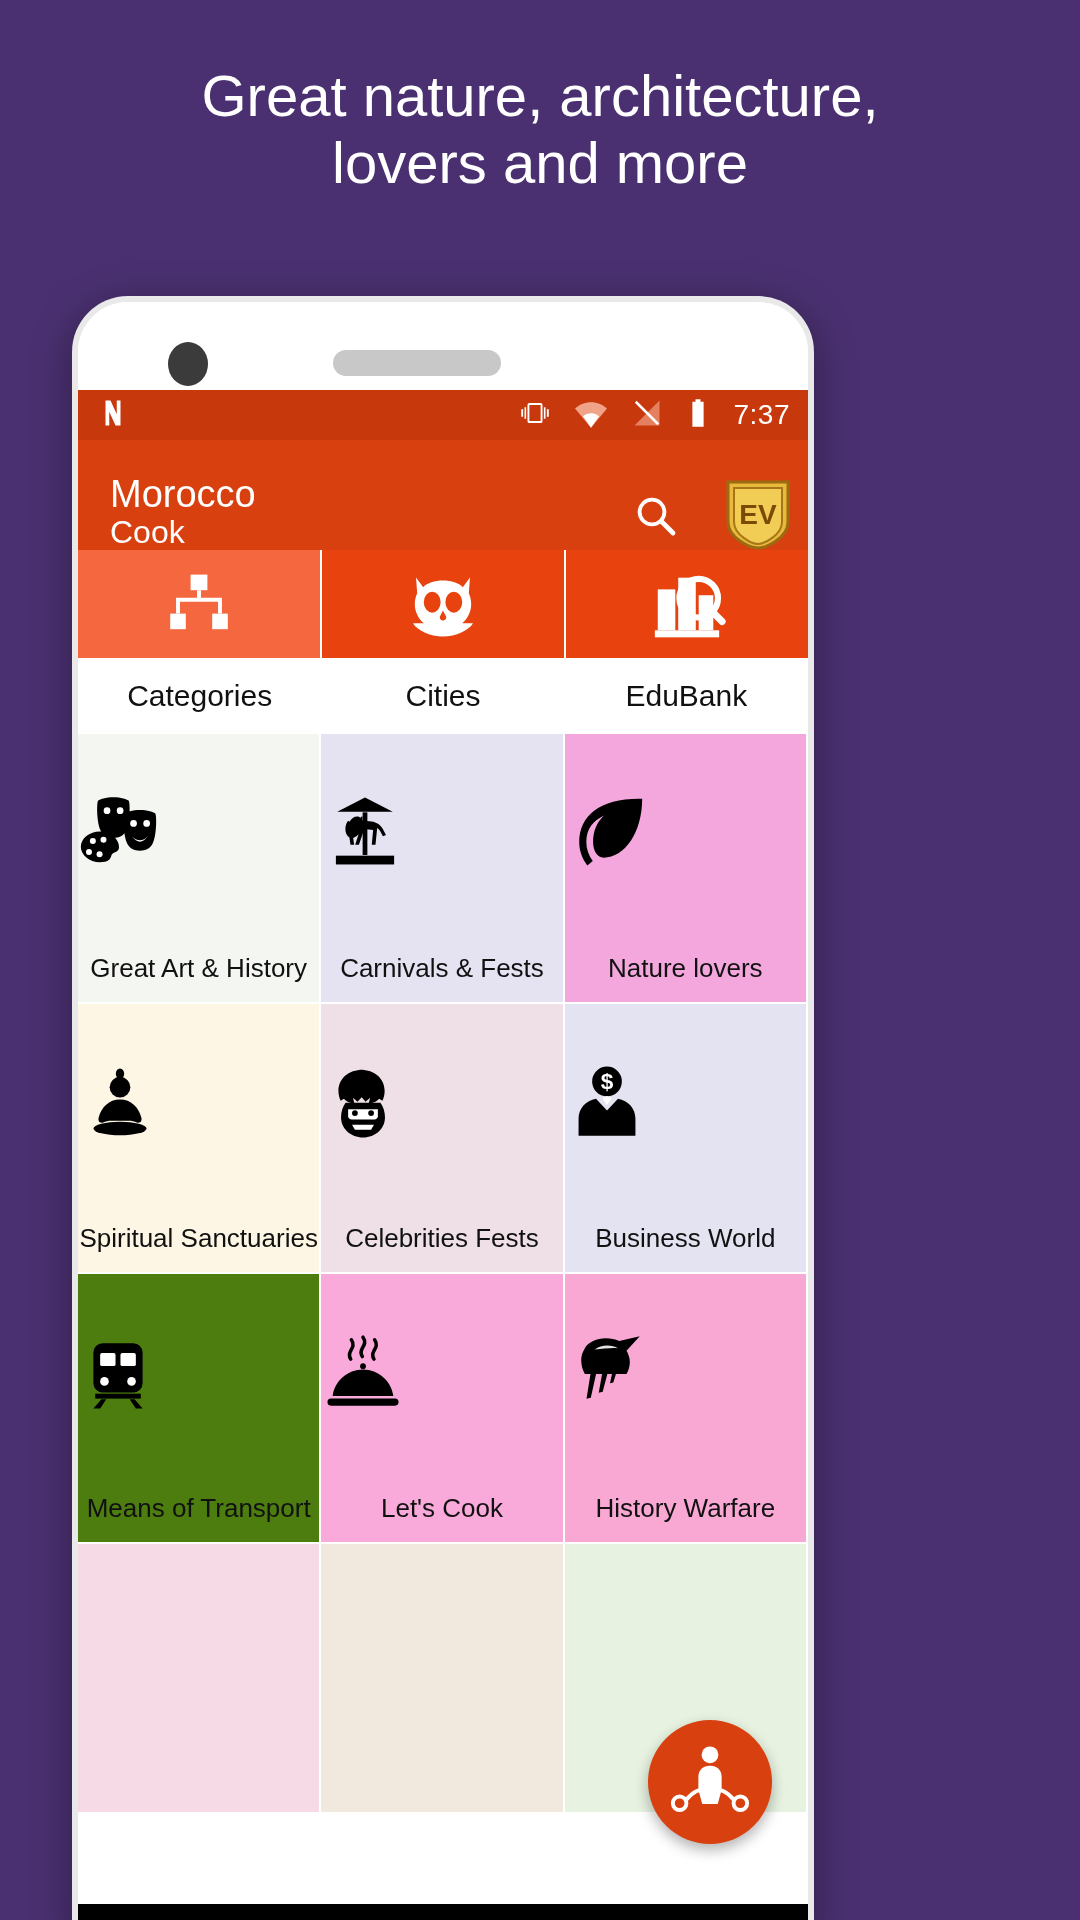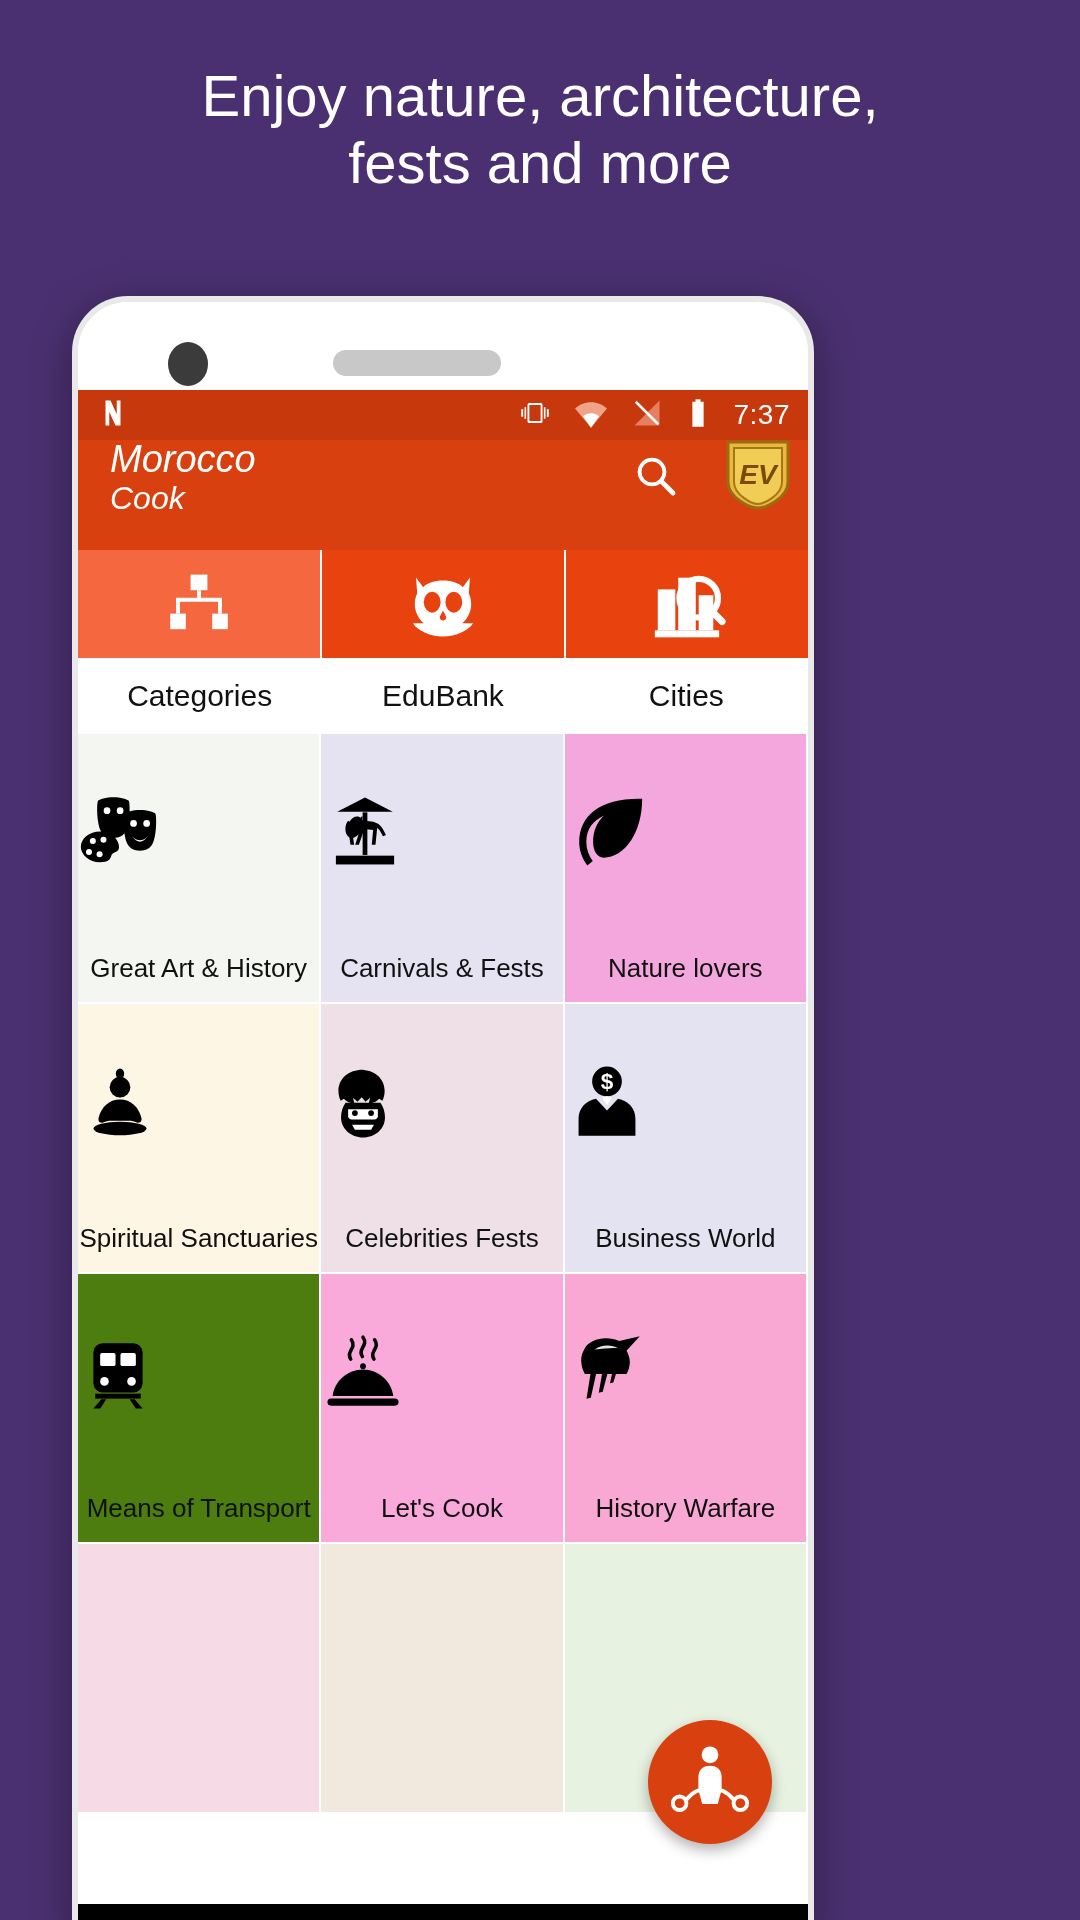--- a/index.html
+++ b/index.html
@@ -66,24 +66,23 @@
   }
   .sb-left { display: flex; align-items: center; gap: 8px; }
   .sb-spacer { flex: 1; }
   .sb-right { display: flex; align-items: center; gap: 25px; }
   .sb-time { font-size: 28px; font-weight: 400; letter-spacing: .5px; }
   .ic { display: inline-block; }
 
   
   .appbar {
     height: 110px; background: #d9400f;
-    display: flex; align-items: flex-start;
+    display: flex; align-items: flex-end;
     padding: 0 18px 0 32px;
     position: relative;
-    font-style: italic;
   }
   .appbar-titles { display: flex; flex-direction: column; gap: 2px; }
   .app-title { color: #ffffff; font-size: 38px; font-weight: 400; line-height: 1.05; }
   .app-sub   { color: #ffffff; font-size: 32px; font-weight: 400; line-height: 1.05; }
   .appbar-actions { margin-left: auto; display: flex; align-items: center; gap: 46px; }
   .search-btn { width: 50px; height: 50px; display:flex; align-items:center; justify-content:center; }
   .ev-logo { width: 64px; height: 70px; position: relative; }
 
   
   .tabs { display: flex; height: 108px; background: #e8420f; }
@@ -137,22 +136,22 @@
   }
   .navbar {
     position: absolute; left: 0; bottom: 0;
     width: 730px; height: 26px; background: #000000;
   }
 </style>
 </head>
 <body>
 
 <div class="promo-headline">
-  <div>Enjoy nature, architecture,</div>
-  <div>fests and more</div>
+  <div>Great nature, architecture,</div>
+  <div>lovers and more</div>
 </div>
 
 <div class="phone">
   <div class="phone-inner">
 
     <div class="phone-top">
       <div class="cam"></div>
       <div class="speaker"></div>
     </div>
 
@@ -246,22 +245,22 @@
               <rect x="2" y="22" width="22" height="2.4" fill="#ffffff"></rect>
               <circle cx="17" cy="11" r="6.6" fill="none" stroke="#ffffff" stroke-width="2.1"></circle>
               <path d="M21.6 15.6L25 19" stroke="#ffffff" stroke-width="2.4" stroke-linecap="round"></path>
             </svg>
           </span>
         </div>
       </div>
 
       <div class="tablabels">
         <div class="tablabel">Categories</div>
+        <div class="tablabel">Cities</div>
         <div class="tablabel">EduBank</div>
-        <div class="tablabel">Cities</div>
       </div>
 
       <div class="grid">
 
         <div class="cell" style="background:#f4f6f1">
           <span class="cell-icon">
             <svg width="92" height="92" viewBox="0 0 26 26">
               <path d="M10 2.6c2 0 4 .5 4.4 1.1.4 1.6.2 6.4-.8 8.4-.7 1.4-2 2-3.6 2s-2.9-.6-3.6-2c-1-2-1.2-6.8-.8-8.4C6 3.1 8 2.6 10 2.6z" fill="#000"></path>
               <circle cx="8.2" cy="6.4" r=".95" fill="#fff"></circle>
               <circle cx="11.9" cy="6.4" r=".95" fill="#fff"></circle>

